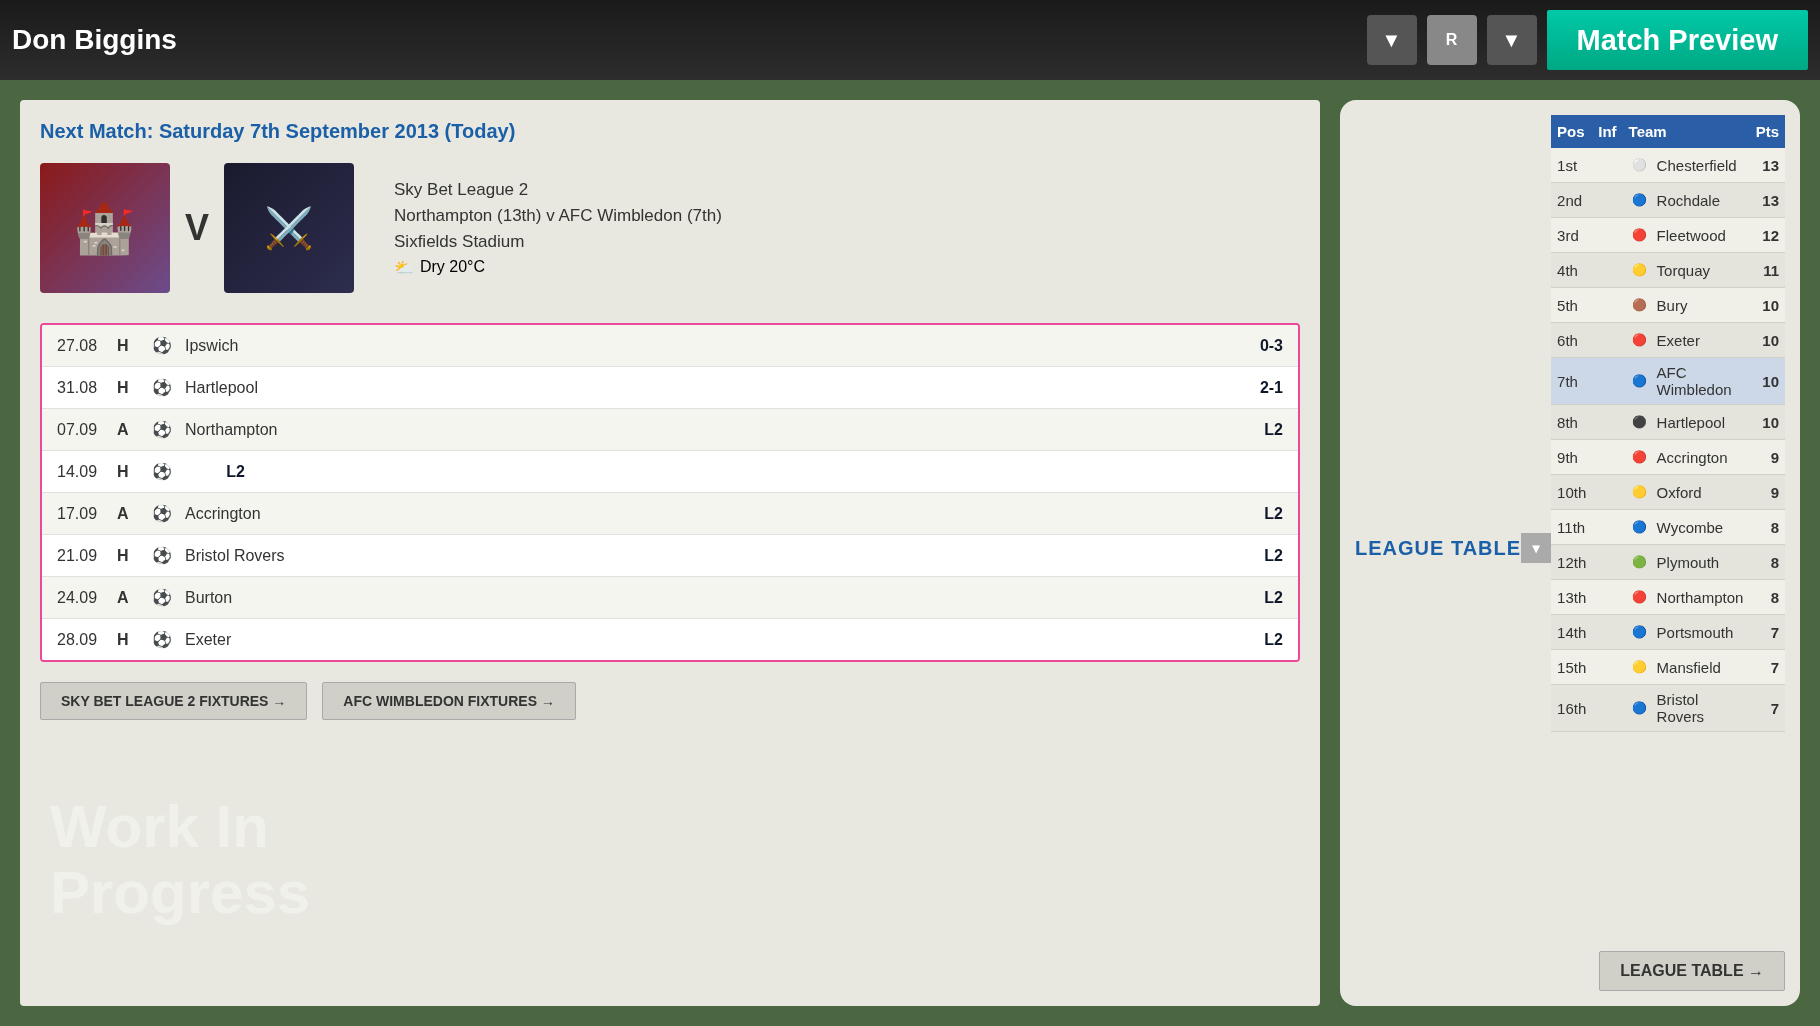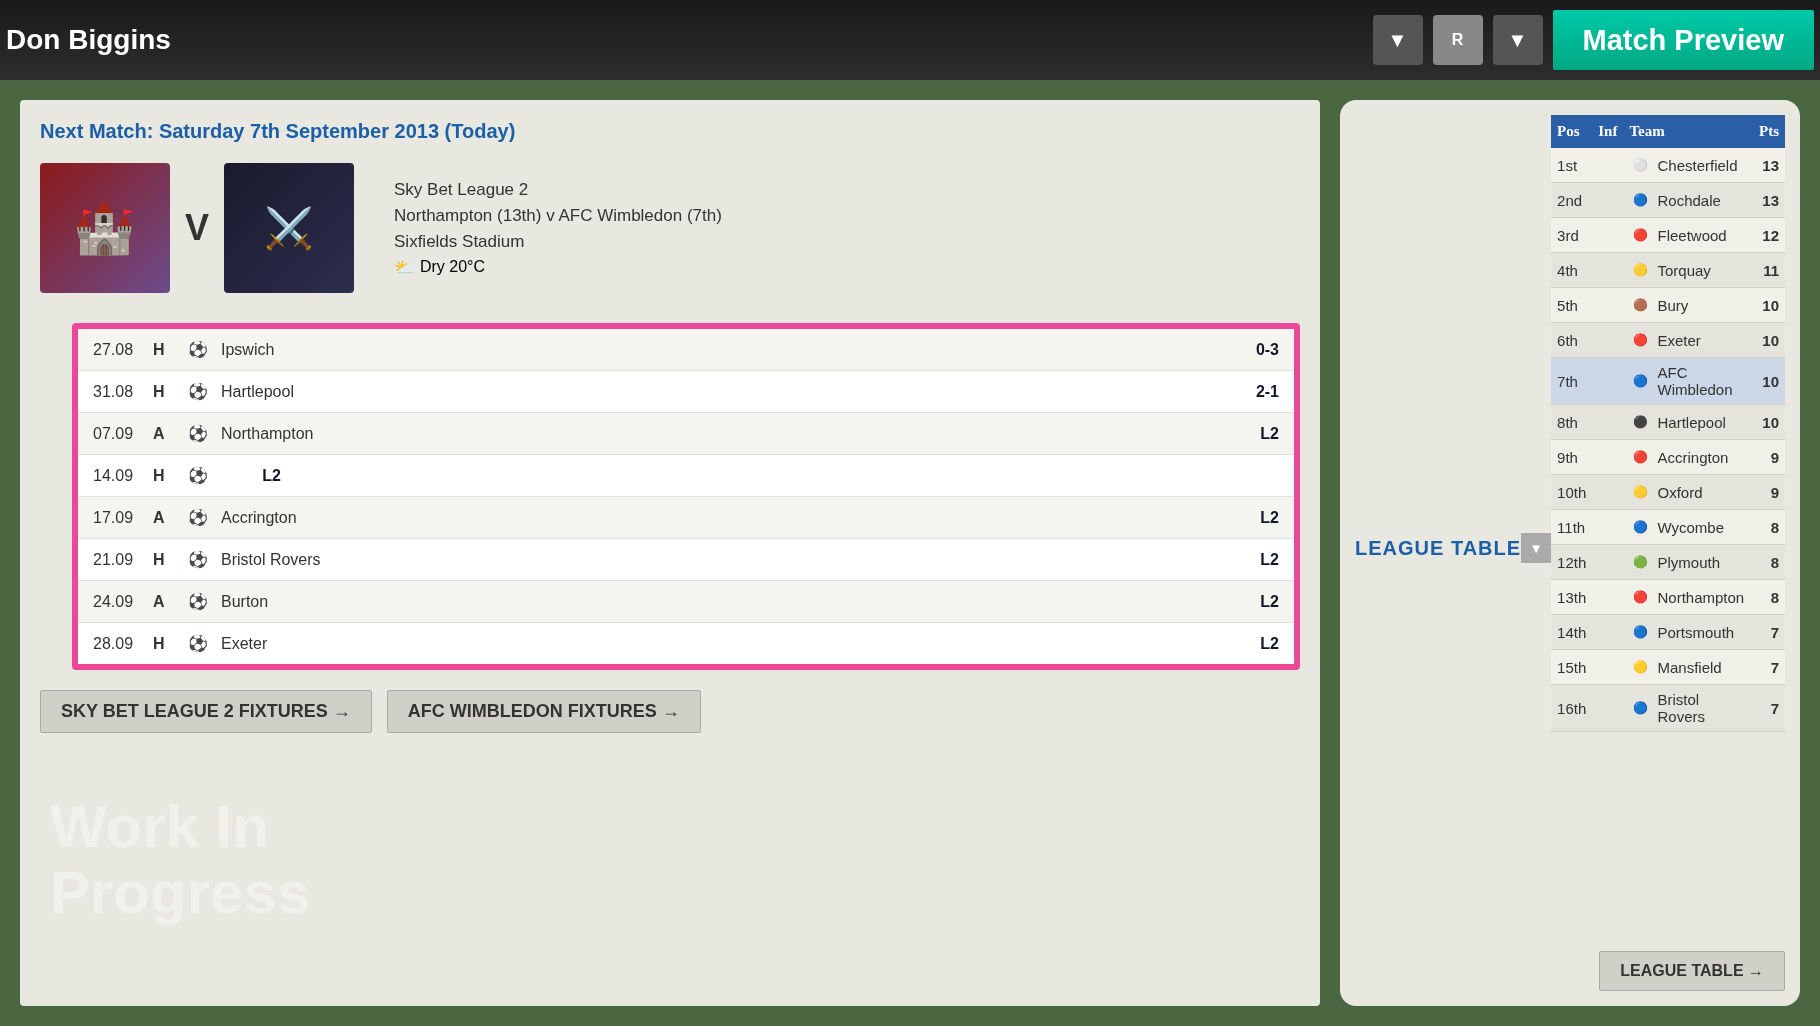--- a/index.html
+++ b/index.html
@@ -12,21 +12,21 @@
     }
 
     
     .header {
       width: 100%;
       height: 80px;
       background: linear-gradient(to bottom, #1a1a1a, #2d2d2d);
       display: flex;
       align-items: center;
       justify-content: space-between;
-      padding: 0 6px;
+      padding: 0 12px;
     }
     .header-title {
       color: white;
       font-size: 28px;
       font-weight: bold;
     }
     .header-controls {
       display: flex;
       align-items: center;
       gap: 10px;
@@ -151,22 +151,21 @@
       display: flex;
       align-items: center;
       gap: 6px;
     }
 
     
     .fixtures-table {
       background: white;
       border-radius: 4px;
       overflow: hidden;
-      border: 6px solid #ec4899;
-      margin-left: 32px;
+      border: 2px solid #ec4899;
     }
 
     .fixture-row {
       display: flex;
       align-items: center;
       padding: 8px 15px;
       border-bottom: 1px solid #e0e0e0;
       font-size: 16px;
     }
     .fixture-row:last-child { border-bottom: none; }
@@ -182,21 +181,21 @@
     
     .fixtures-buttons {
       display: flex;
       gap: 15px;
       margin-top: 20px;
     }
     .fixtures-btn {
       background: #d0d0c8;
       border: 1px solid #aaa;
       padding: 10px 20px;
-      font-size: 18px;
+      font-size: 14px;
       cursor: pointer;
       border-radius: 2px;
       color: #333;
       font-weight: bold;
     }
 
     
     .watermark {
       position: absolute;
       bottom: 80px;
@@ -253,21 +252,20 @@
     }
 
     .league-table thead tr {
       background: #2a5fa8;
       color: white;
     }
     .league-table thead th {
       padding: 8px 6px;
       text-align: left;
       font-weight: bold;
-      font-family: Liberation Serif, serif;
     }
     .league-table thead th:last-child { text-align: right; }
 
     .league-table tbody tr {
       border-bottom: 1px solid #d0d0c8;
     }
     .league-table tbody tr:nth-child(odd) { background: #f0f0e8; }
     .league-table tbody tr:nth-child(even) { background: #e4e4dc; }
     .league-table tbody tr.highlighted { background: #ccd8e8; }
 

